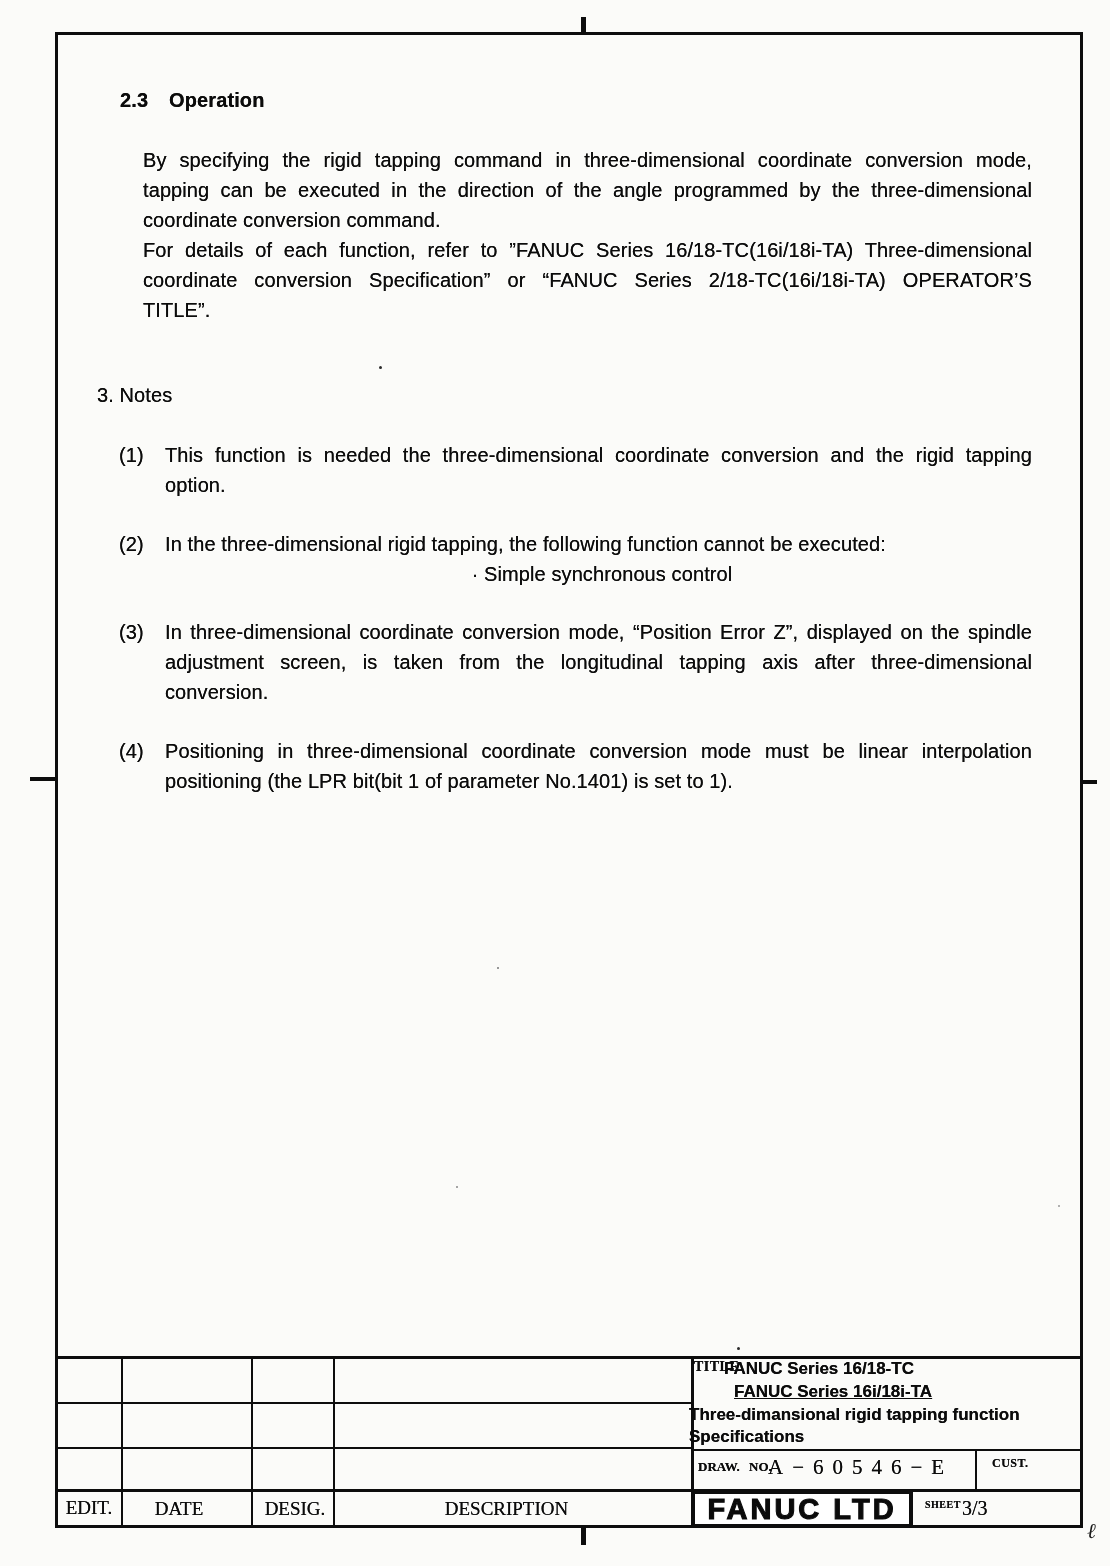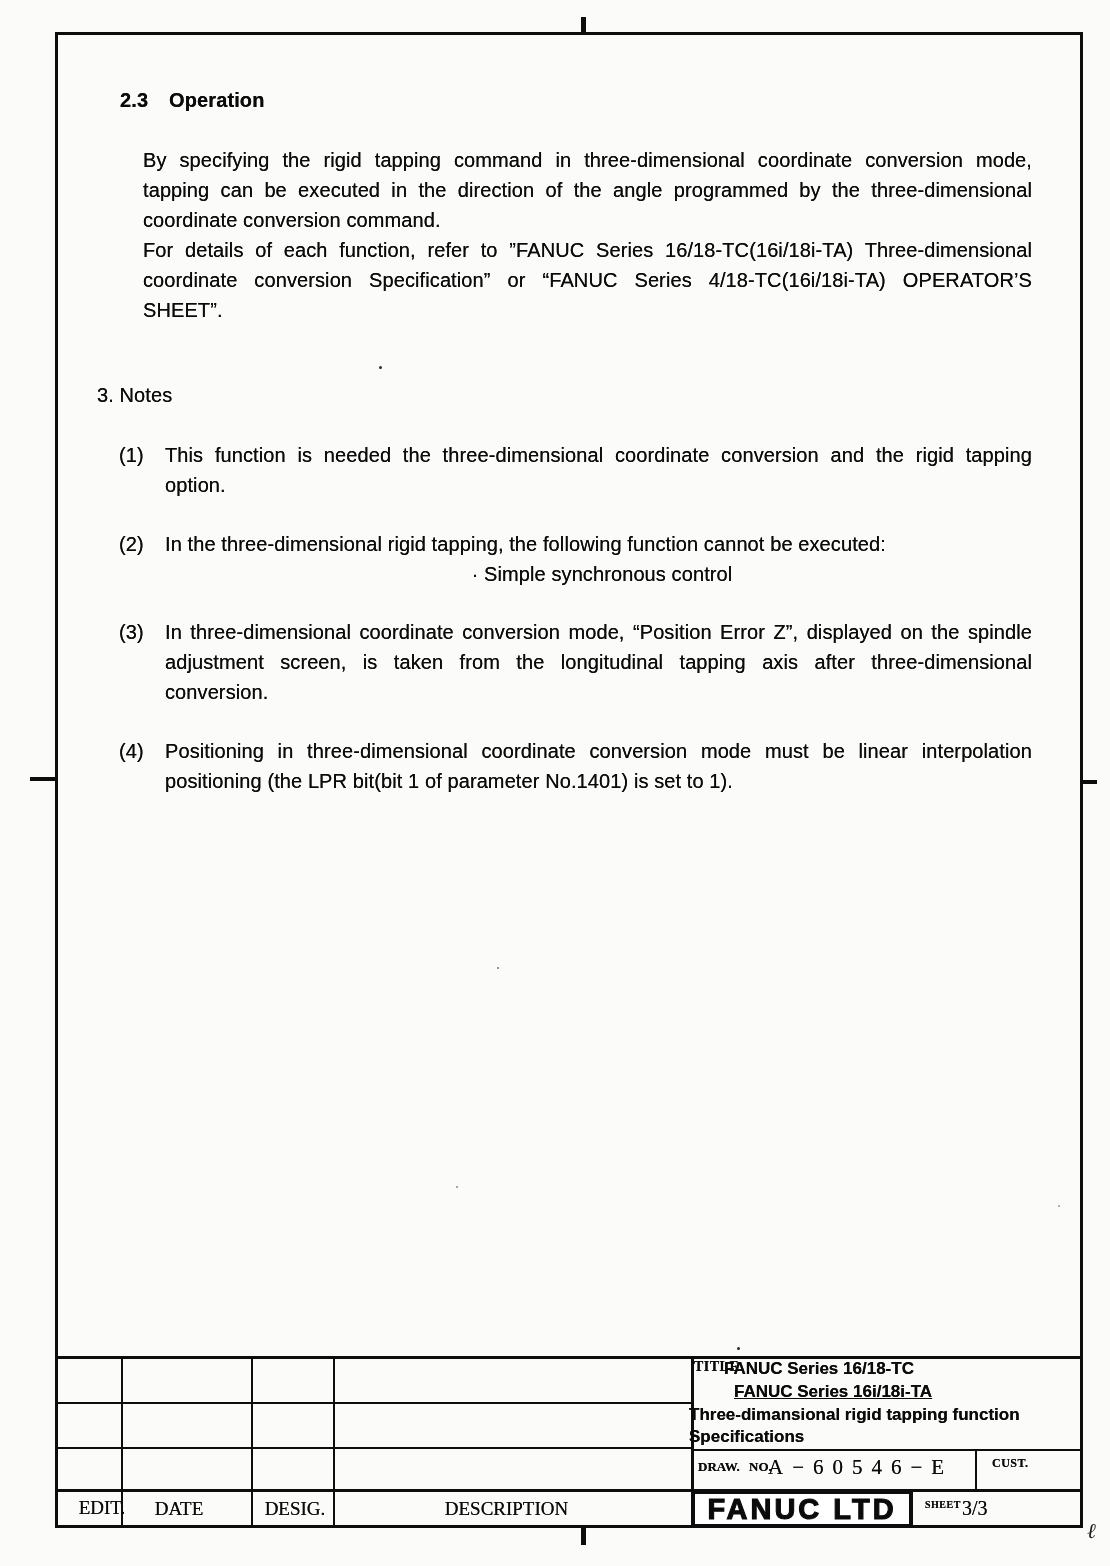--- a/index.html
+++ b/index.html
@@ -82,22 +82,22 @@
 
 <div class="abs doc sec-heading">
   <span>2.3</span><span class="sec-title">Operation</span>
 </div>
 
 <div class="abs doc body-block">
   <div class="j">By specifying the rigid tapping command in three-dimensional coordinate conversion mode,</div>
   <div class="j">tapping can be executed in the direction of the angle programmed by the three-dimensional</div>
   <div>coordinate conversion command.</div>
   <div class="j">For details of each function, refer to ”FANUC Series 16/18-TC(16i/18i-TA) Three-dimensional</div>
-  <div class="j">coordinate conversion Specification” or “FANUC Series 4/18-TC(16i/18i-TA) OPERATOR’S</div>
-  <div>SHEET”.</div>
+  <div class="j">coordinate conversion Specification” or “FANUC Series 2/18-TC(16i/18i-TA) OPERATOR’S</div>
+  <div>TITLE”.</div>
 </div>
 
 <div class="abs doc notes-heading">3. Notes</div>
 
 <div class="abs doc note note-1">
   <span class="num">(1)</span>
   <div class="j">This function is needed the three-dimensional coordinate conversion and the rigid tapping</div>
   <div>option.</div>
 </div>
 
@@ -124,21 +124,21 @@
 <div class="abs hline" style="left:58px;top:1402px;width:633px;height:2px;"></div>
 <div class="abs hline" style="left:58px;top:1447px;width:633px;height:2px;"></div>
 <div class="abs hline" style="left:691px;top:1449px;width:389px;height:2px;"></div>
 <div class="abs hline" style="left:58px;top:1489px;width:1022px;height:3px;"></div>
 <div class="abs vline" style="left:121px;top:1356px;width:2px;height:172px;"></div>
 <div class="abs vline" style="left:251px;top:1356px;width:2px;height:172px;"></div>
 <div class="abs vline" style="left:333px;top:1356px;width:2px;height:172px;"></div>
 <div class="abs vline" style="left:691px;top:1356px;width:3px;height:172px;"></div>
 <div class="abs vline" style="left:975px;top:1449px;width:2px;height:42px;"></div>
 
-<div class="abs ser cell-label" style="left:70px;top:1490px;width:64px;height:36px;">EDIT.</div>
+<div class="abs ser cell-label" style="left:57px;top:1490px;width:64px;height:36px;">EDIT.</div>
 <div class="abs ser cell-label" style="left:123px;top:1490px;width:112px;height:38px;">DATE</div>
 <div class="abs ser cell-label" style="left:335px;top:1490px;width:84px;height:38px;left:253px;">DESIG.</div>
 <div class="abs ser cell-label" style="left:335px;top:1490px;width:343px;height:38px;">DESCRIPTION</div>
 
 <div class="abs ser title-label">TITLE</div>
 <div class="abs tl tl1">FANUC Series 16/18-TC</div>
 <div class="abs tl tl2">FANUC Series 16i/18i-TA</div>
 <div class="abs tl tl3">Three-dimansional rigid tapping function</div>
 <div class="abs tl tl4">Specifications</div>
 

